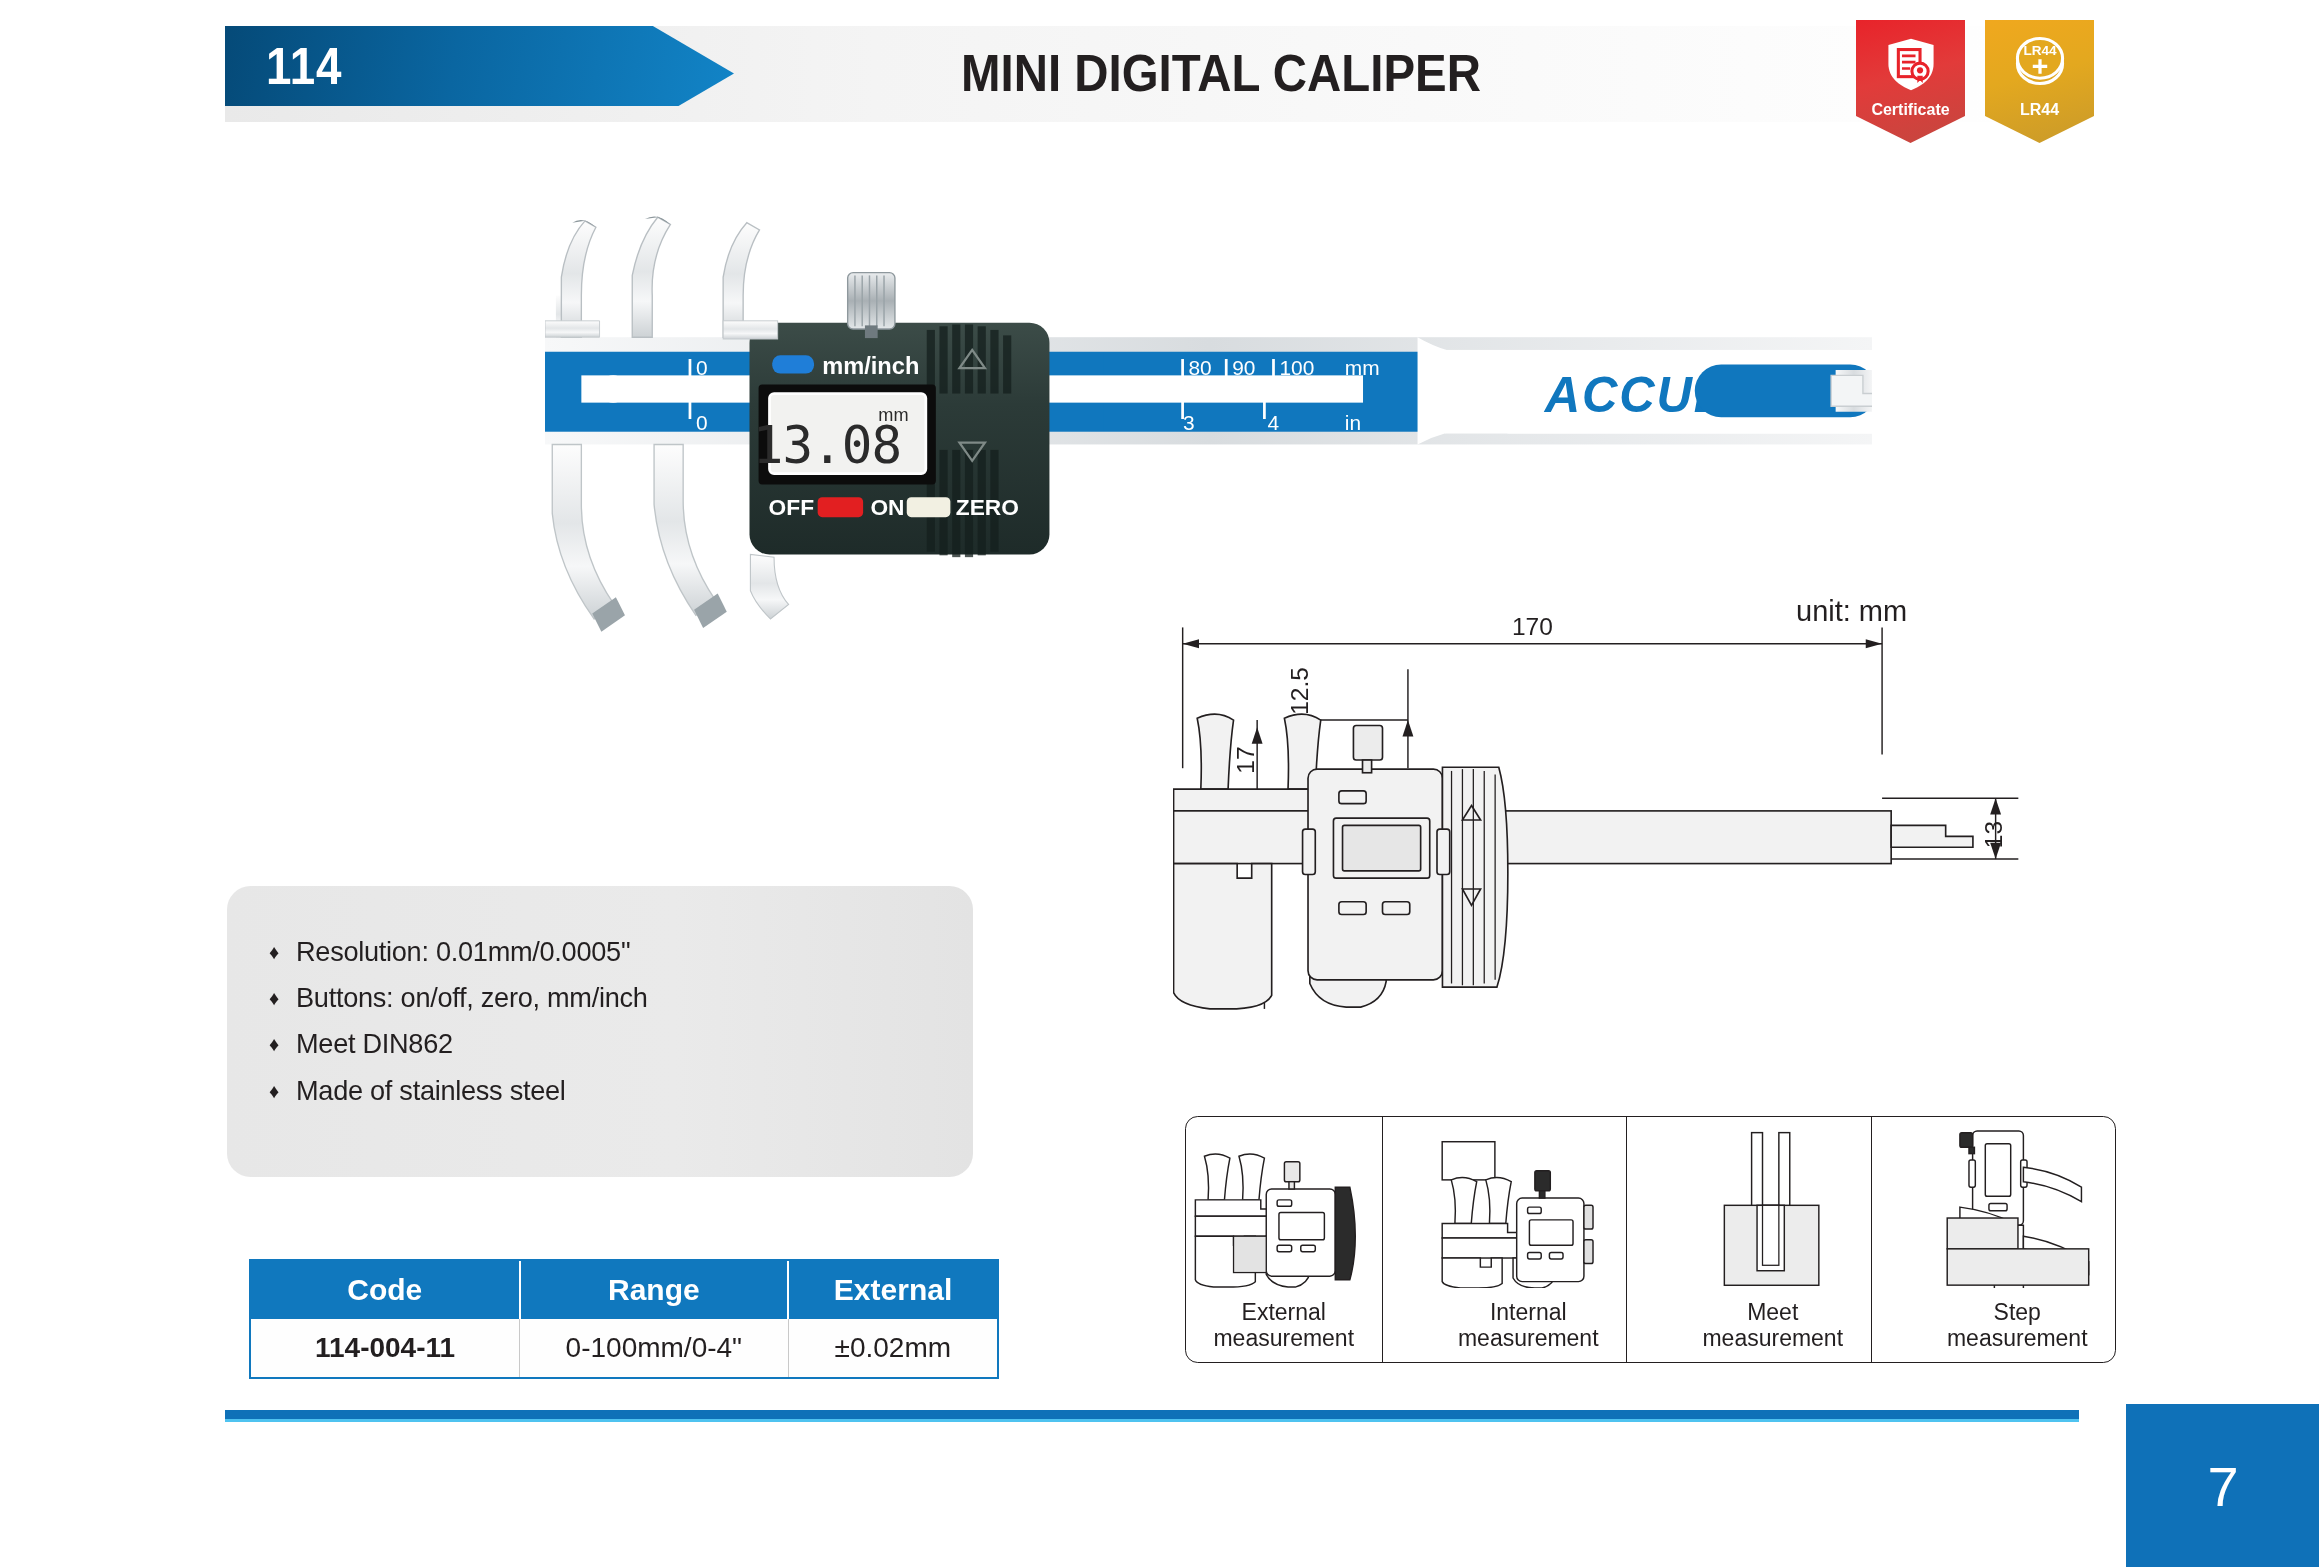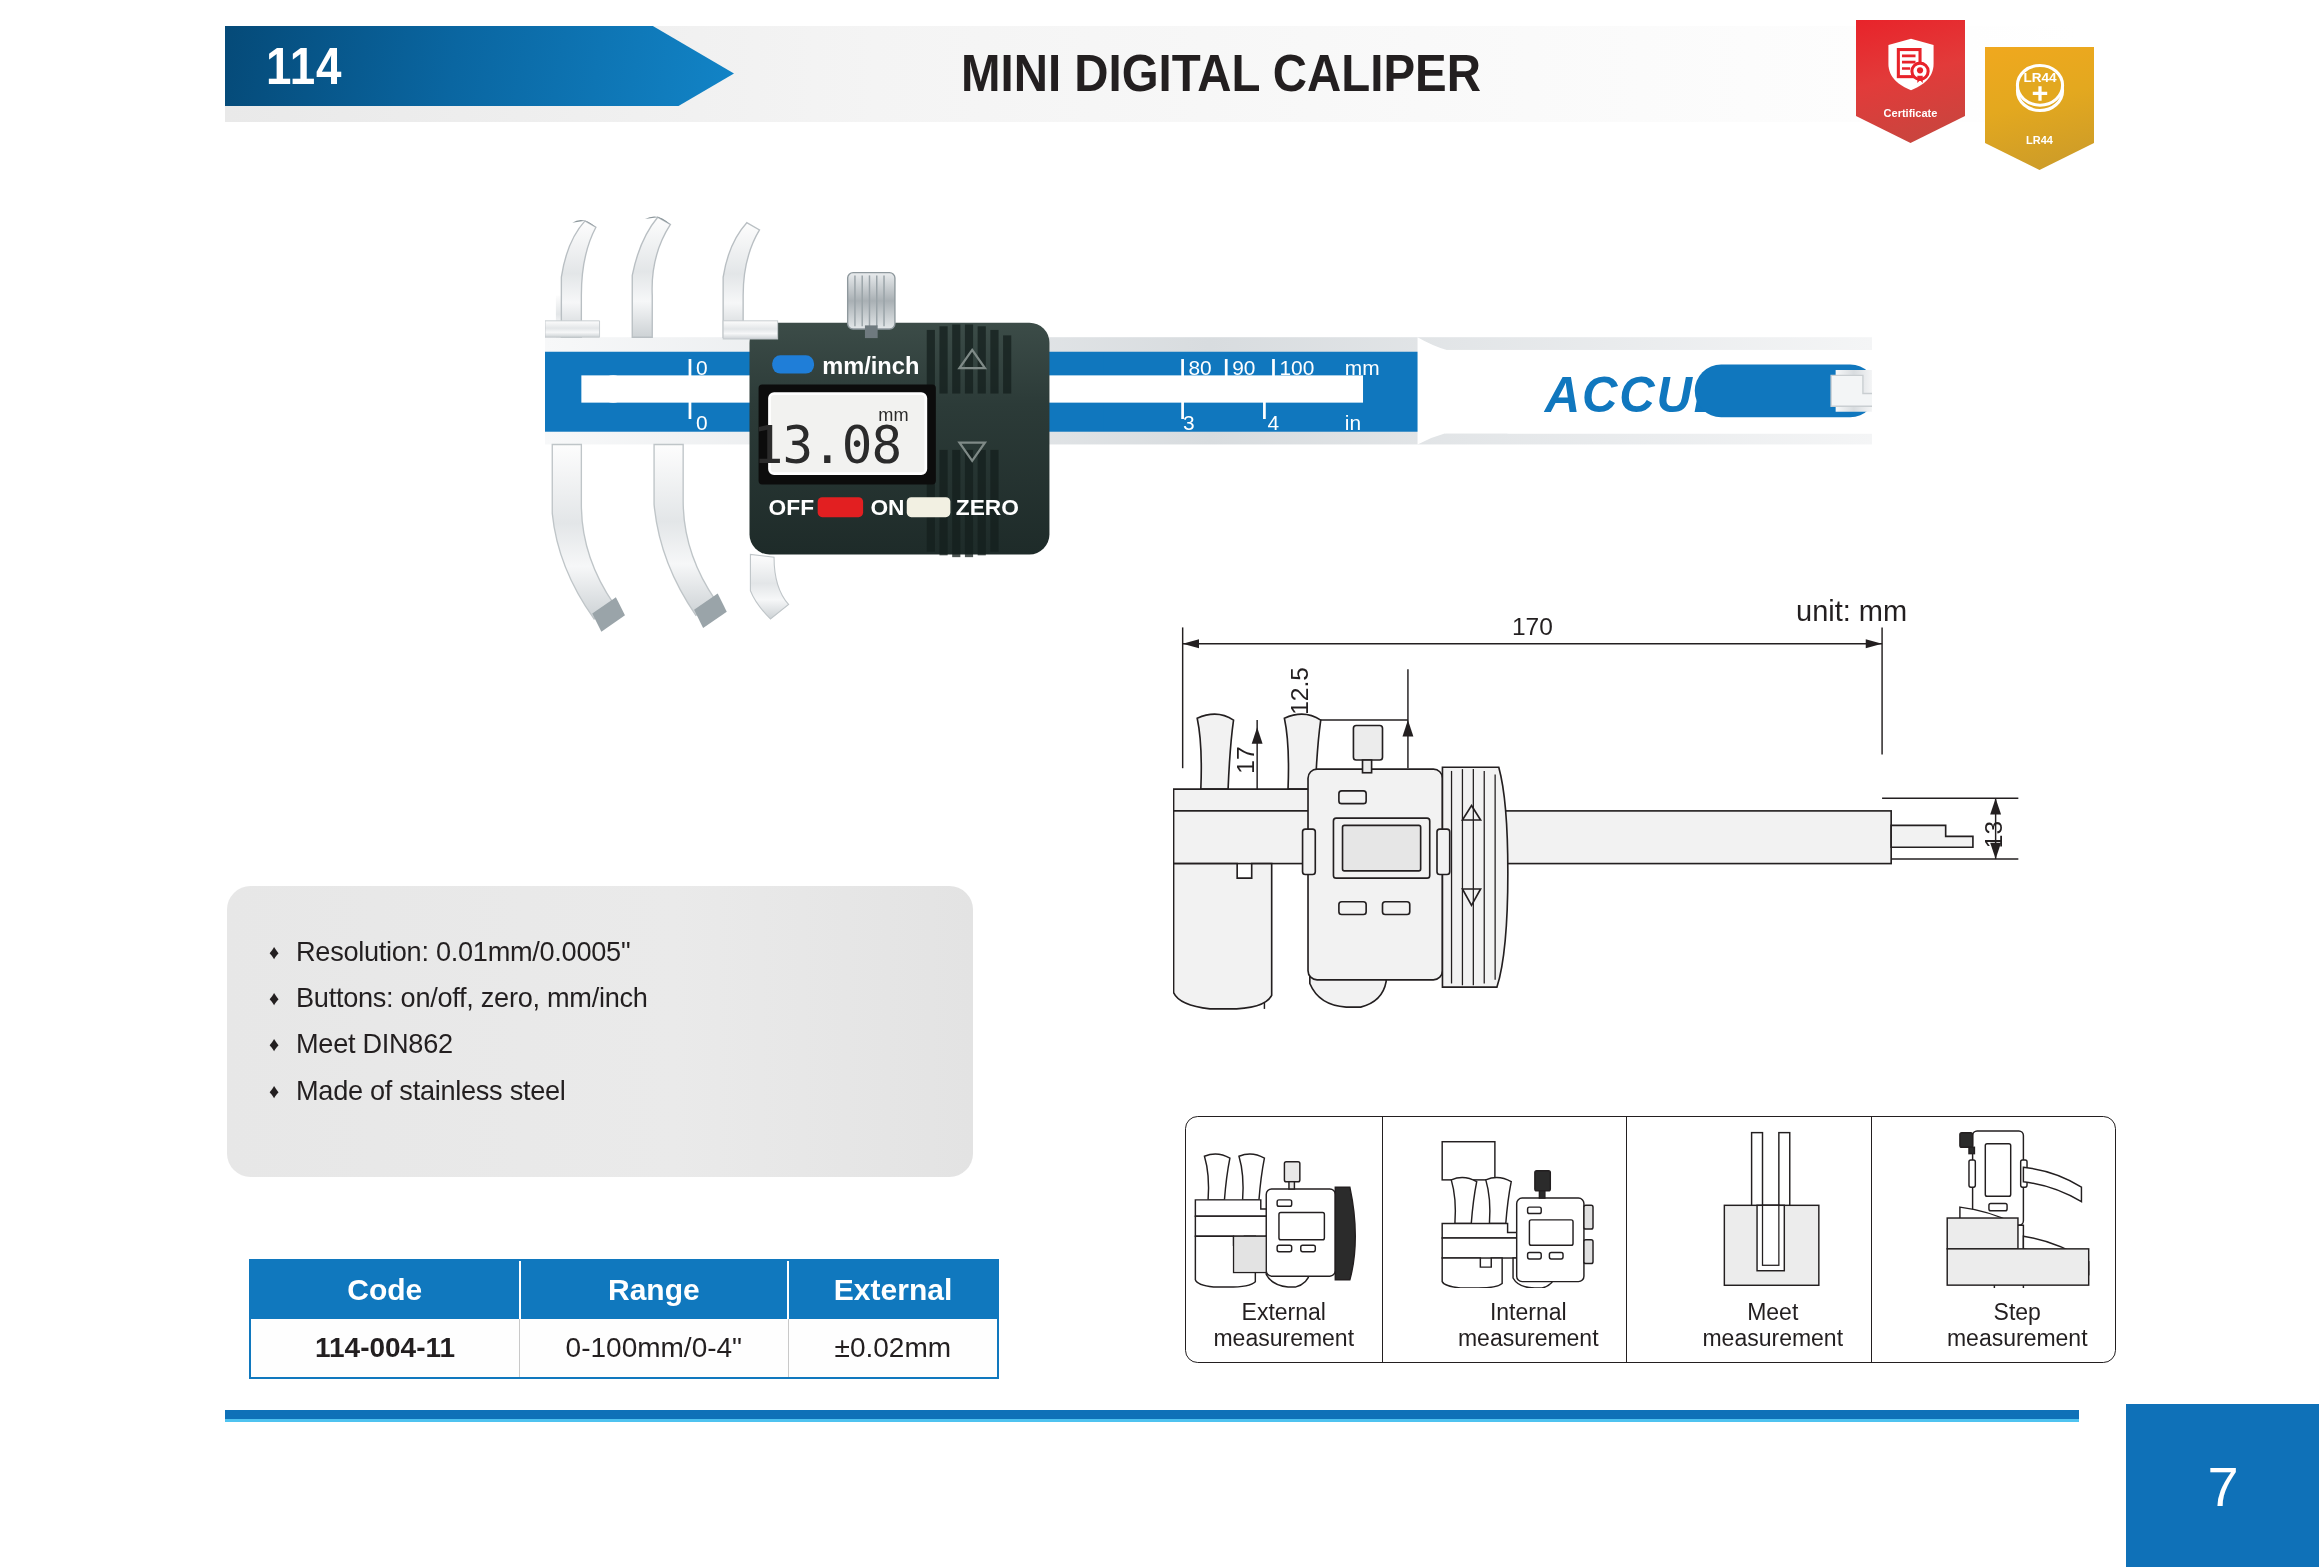--- a/index.html
+++ b/index.html
@@ -19,22 +19,22 @@
   .hdr-title{position:absolute;left:736px;top:0;height:96px;display:flex;align-items:center;
              font-size:51px;font-weight:bold;color:#231f20;letter-spacing:0px;
              transform:scaleX(.93);transform-origin:left center;}
 
   
   .badges{position:absolute;left:1856px;top:20px;display:flex;gap:20px;}
   .badge{width:109px;height:123px;position:relative;
          clip-path:polygon(0 0,100% 0,100% 78%,50% 100%,0 78%);
          display:flex;flex-direction:column;align-items:center;}
   .badge.cert{background:linear-gradient(165deg,#e8232a 0%,#e23b3a 45%,#c4473f 100%);}
-  .badge.batt{background:linear-gradient(165deg,#f0a81e 0%,#e3a81f 45%,#c99a2a 100%);margin-top:27px;}
-  .badge-label{color:#fff;font-size:11px;font-weight:bold;position:absolute;bottom:23.6px;width:100%;text-align:center;}
+  .badge.batt{background:linear-gradient(165deg,#f0a81e 0%,#e3a81f 45%,#c99a2a 100%);}
+  .badge-label{color:#fff;font-size:16px;font-weight:bold;position:absolute;bottom:23.6px;width:100%;text-align:center;}
   .cert-ico{margin-top:15.5px;}
   .batt-ico{margin-top:12.7px;}
 
   
   .photo{position:absolute;left:545px;top:177px;width:1327px;height:464px;}
 
   
   .features{position:absolute;left:227px;top:886px;width:746px;height:291px;
             background:linear-gradient(to right,#e7e7e7 0%,#eaeaea 60%,#e3e3e3 100%);
             border-radius:23.6px;padding:0;}

